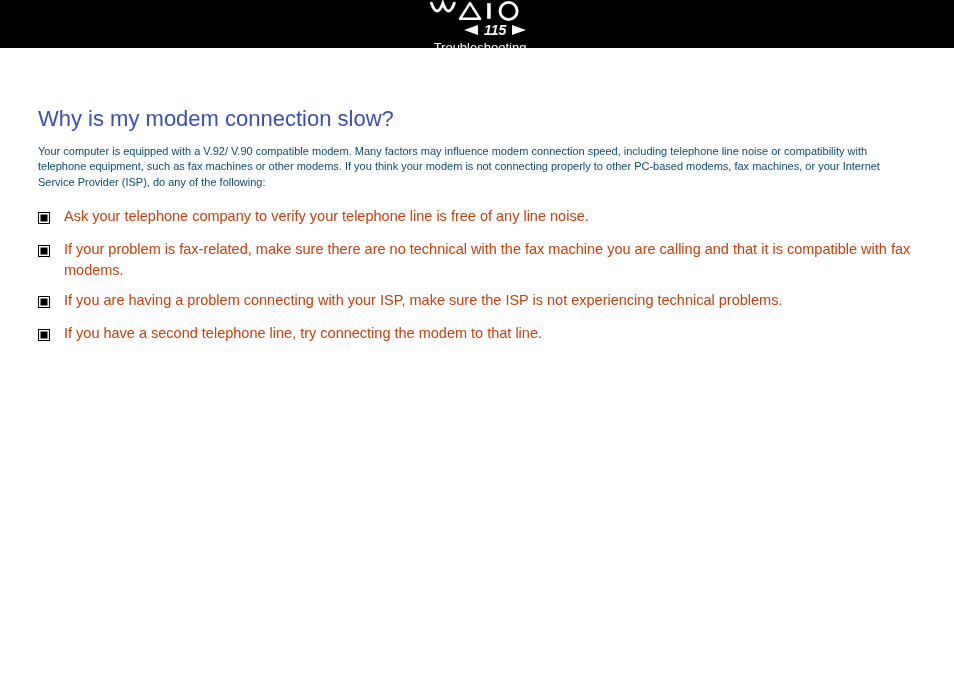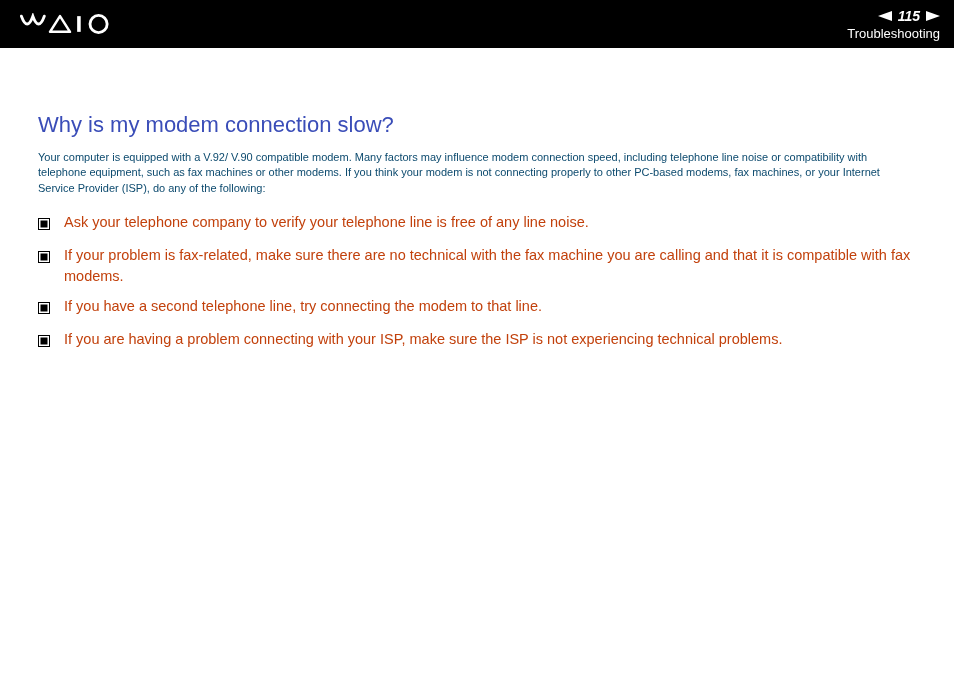--- a/index.html
+++ b/index.html
@@ -14,20 +14,21 @@
       height: 674px;
       overflow: hidden;
     }
     .header-bar {
       background: #000000;
       height: 48px;
       display: flex;
       align-items: center;
       justify-content: space-between;
       padding: 0 14px 0 20px;
+      flex-direction: column;
     }
     .vaio-logo {
       display: flex;
       align-items: center;
     }
     .vaio-logo svg {
       height: 22px;
       width: auto;
     }
     .header-right {
@@ -51,22 +52,21 @@
       font-size: 14px;
       color: #ffffff;
     }
     .section-title {
       font-weight: normal;
       font-size: 13px;
       color: #ffffff;
       margin-top: 2px;
     }
     .content {
-      padding: 42px 38px 20px 38px;
-      margin-top: 22px;
+      padding: 58px 38px 20px 38px;
     }
     .heading {
       color: #3a4db8;
       font-size: 22px;
       font-weight: normal;
       margin-bottom: 12px;
     }
     .intro-para {
       font-size: 11px;
       line-height: 1.4;
@@ -146,25 +146,25 @@
       </span>
       <span class="bullet-text">If your problem is fax-related, make sure there are no technical with the fax machine you are calling and that it is compatible with fax modems.</span>
     </li>
     <li>
       <span class="bullet-icon">
         <svg width="12" height="12" viewBox="0 0 12 12">
             <rect x="0.5" y="0.5" width="11" height="11" stroke="#000" stroke-width="1" fill="none"></rect>
             <rect x="2.5" y="2.5" width="7" height="7" fill="#000"></rect>
           </svg>
       </span>
-      <span class="bullet-text">If you have a second telephone line, try connecting the modem to that line.</span>
+      <span class="bullet-text">If you are having a problem connecting with your ISP, make sure the ISP is not experiencing technical problems.</span>
     </li>
     <li>
       <span class="bullet-icon">
         <svg width="12" height="12" viewBox="0 0 12 12">
             <rect x="0.5" y="0.5" width="11" height="11" stroke="#000" stroke-width="1" fill="none"></rect>
             <rect x="2.5" y="2.5" width="7" height="7" fill="#000"></rect>
           </svg>
       </span>
-      <span class="bullet-text">If you are having a problem connecting with your ISP, make sure the ISP is not experiencing technical problems.</span>
+      <span class="bullet-text">If you have a second telephone line, try connecting the modem to that line.</span>
     </li>
   </ul>
 </div>
 
 </body></html>

